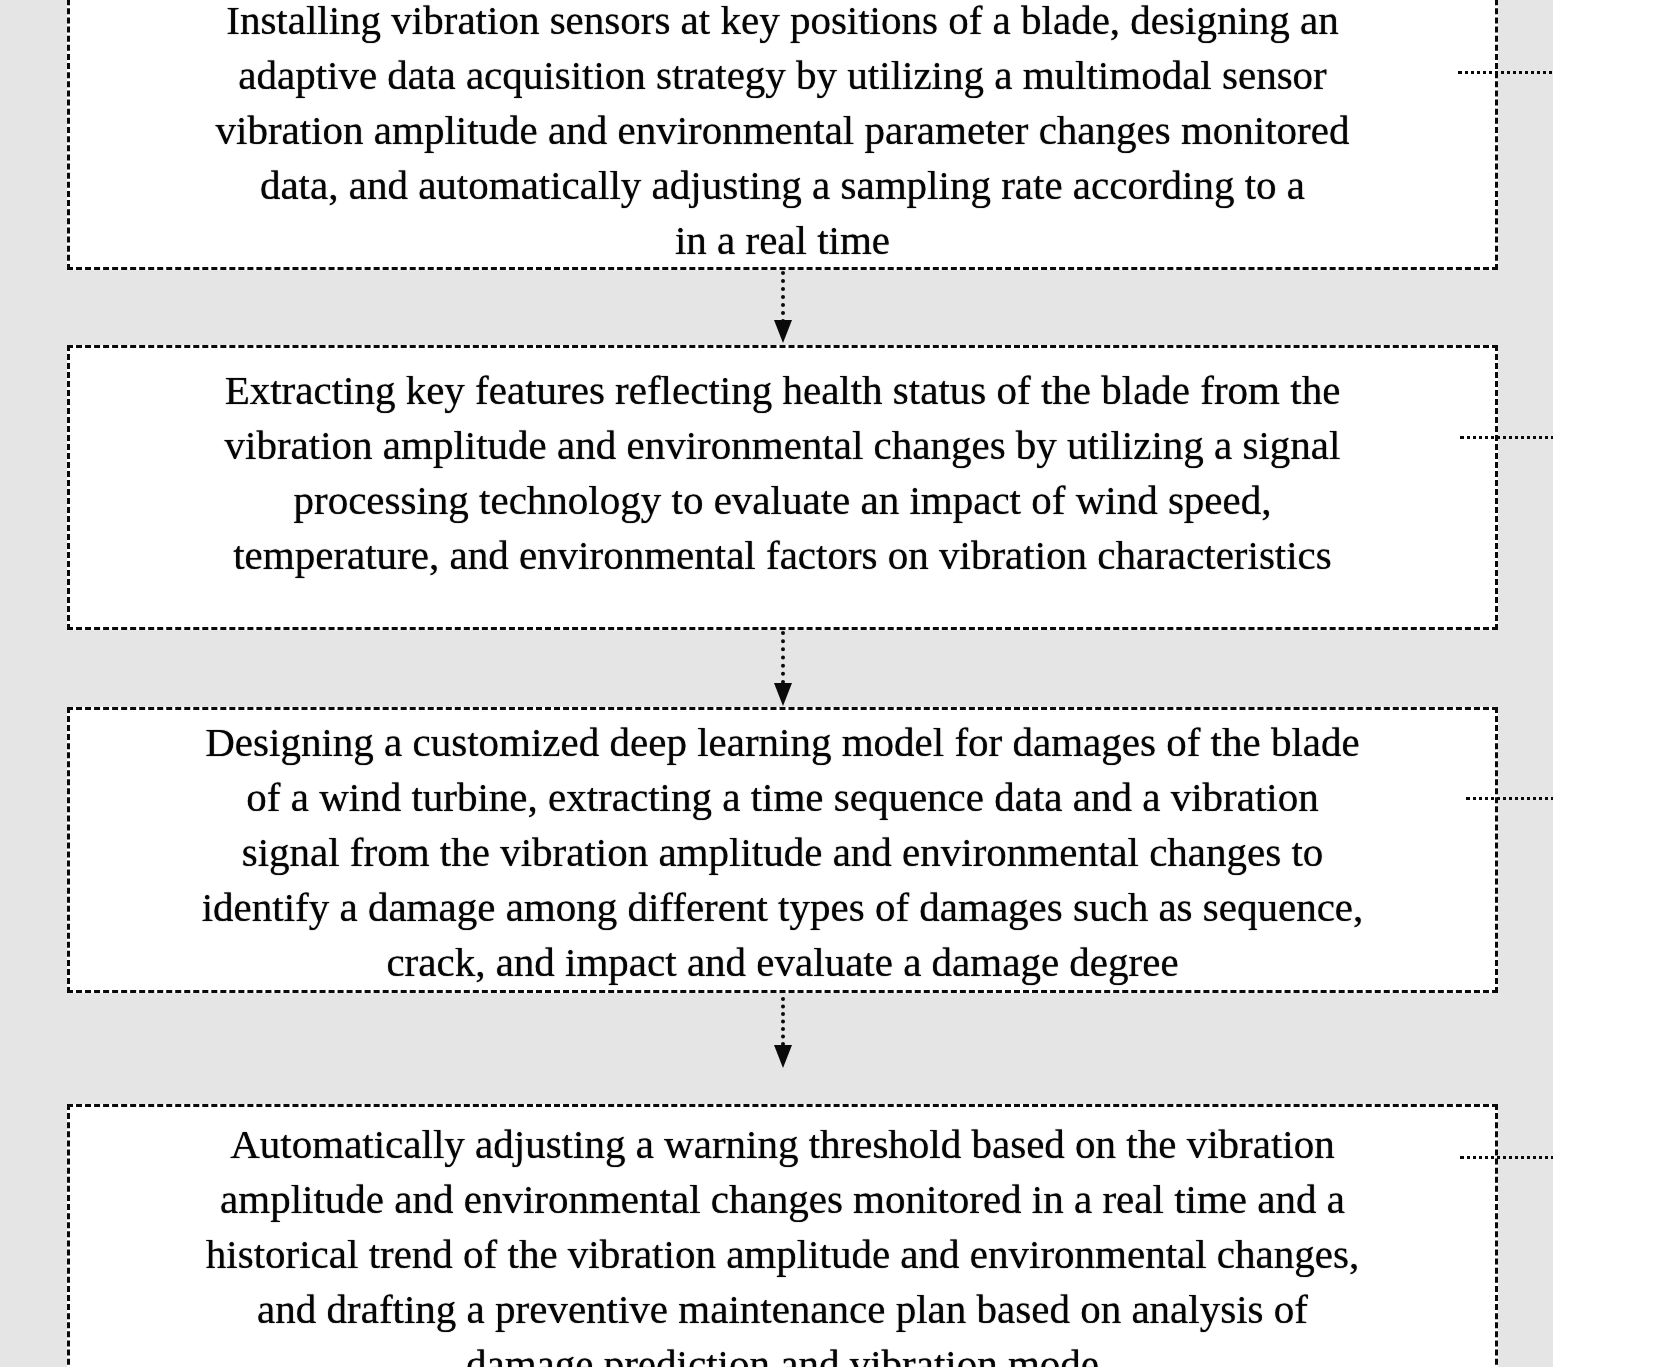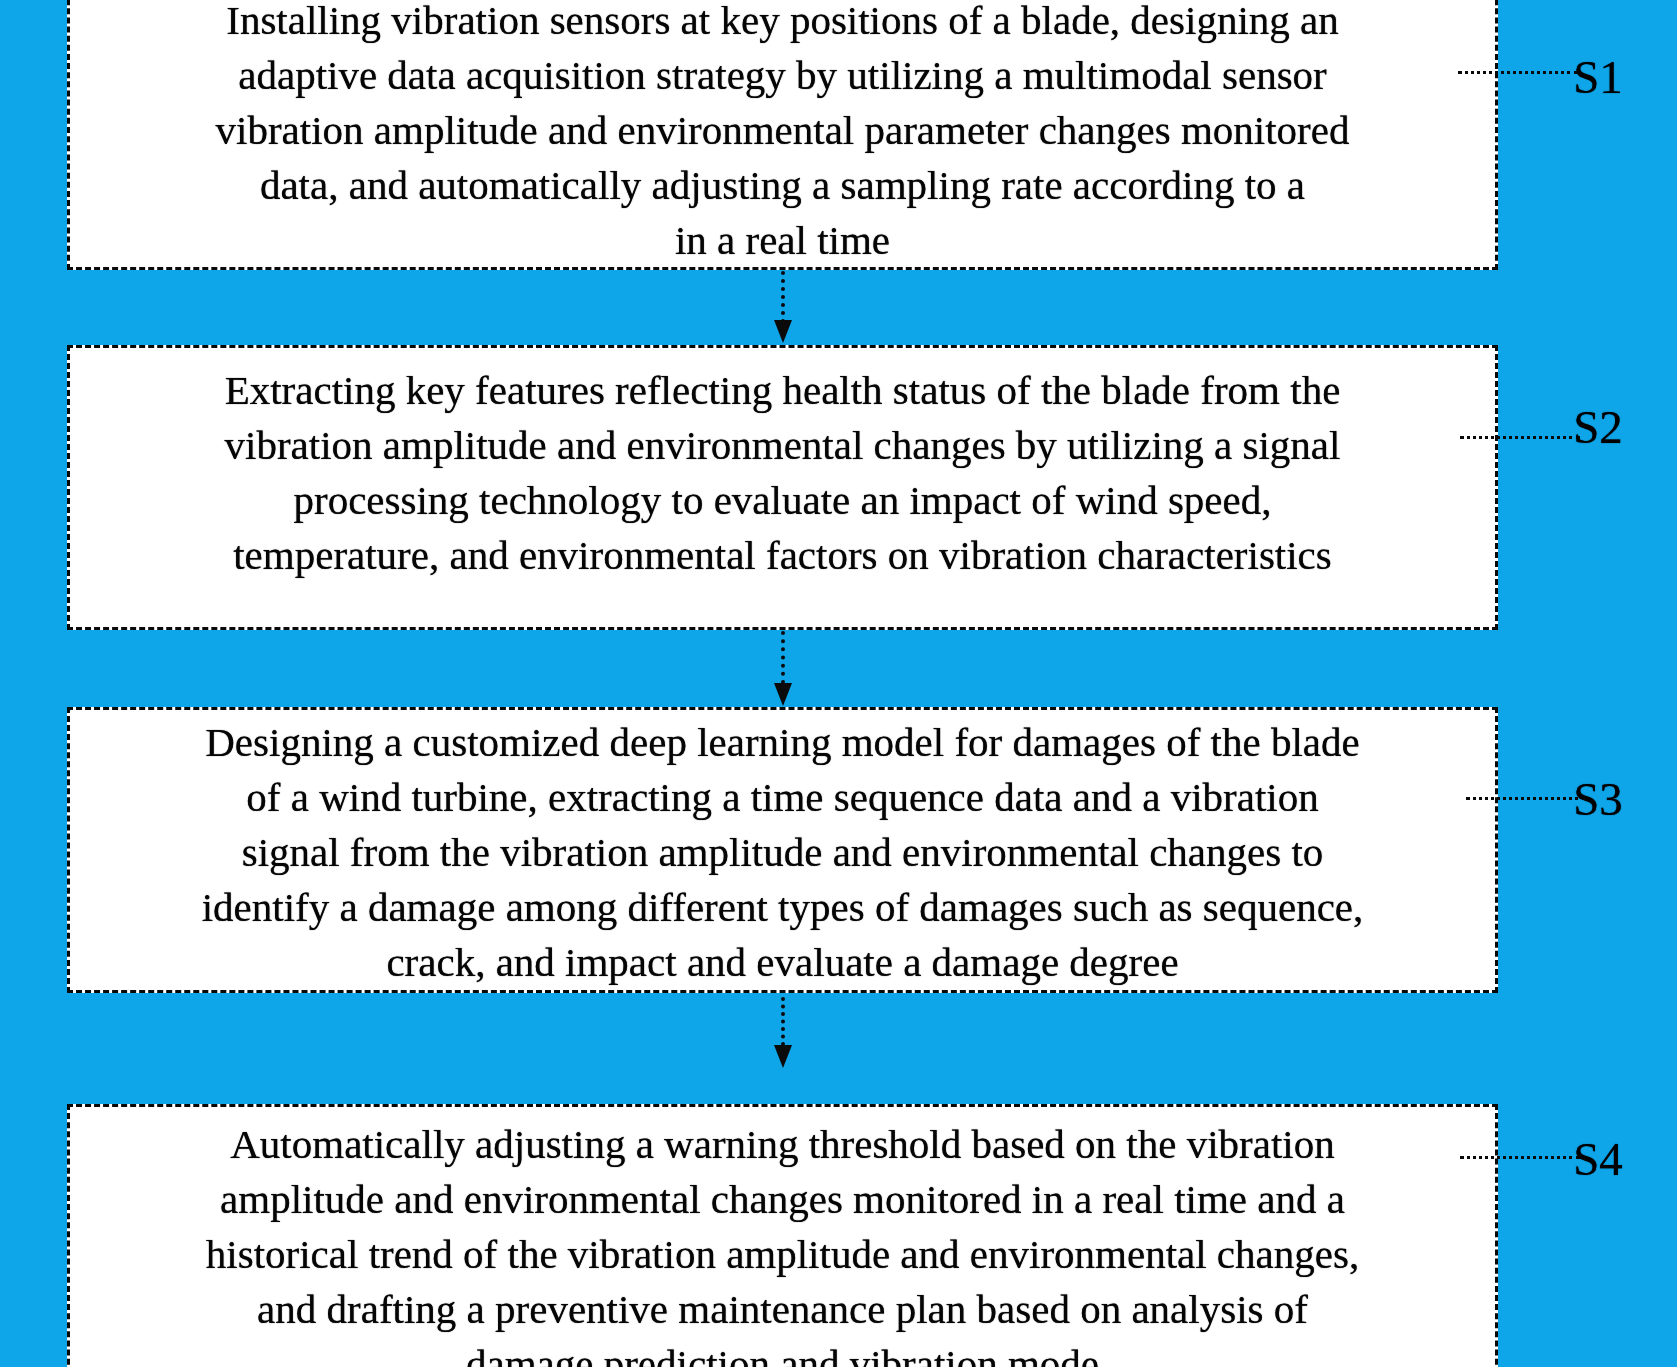--- a/index.html
+++ b/index.html
@@ -1,19 +1,19 @@
 <!DOCTYPE html>
 <html><head>
 <meta charset="utf-8">
 <style>
   html,body{margin:0;padding:0;background:#ffffff;}
   #figure{
     position:relative;
-    width:1677px;height:1367px;
-    background:#0ea5e9;
+    width:1553px;height:1367px;
+    background:#e5e5e5;
     overflow:hidden;
     font-family:"Liberation Serif", serif;
     color:#000;
   }
   .box{
     position:absolute;
     left:67px;
     width:1431px;
     box-sizing:border-box;
     border:3px dashed #0a0a0a;

